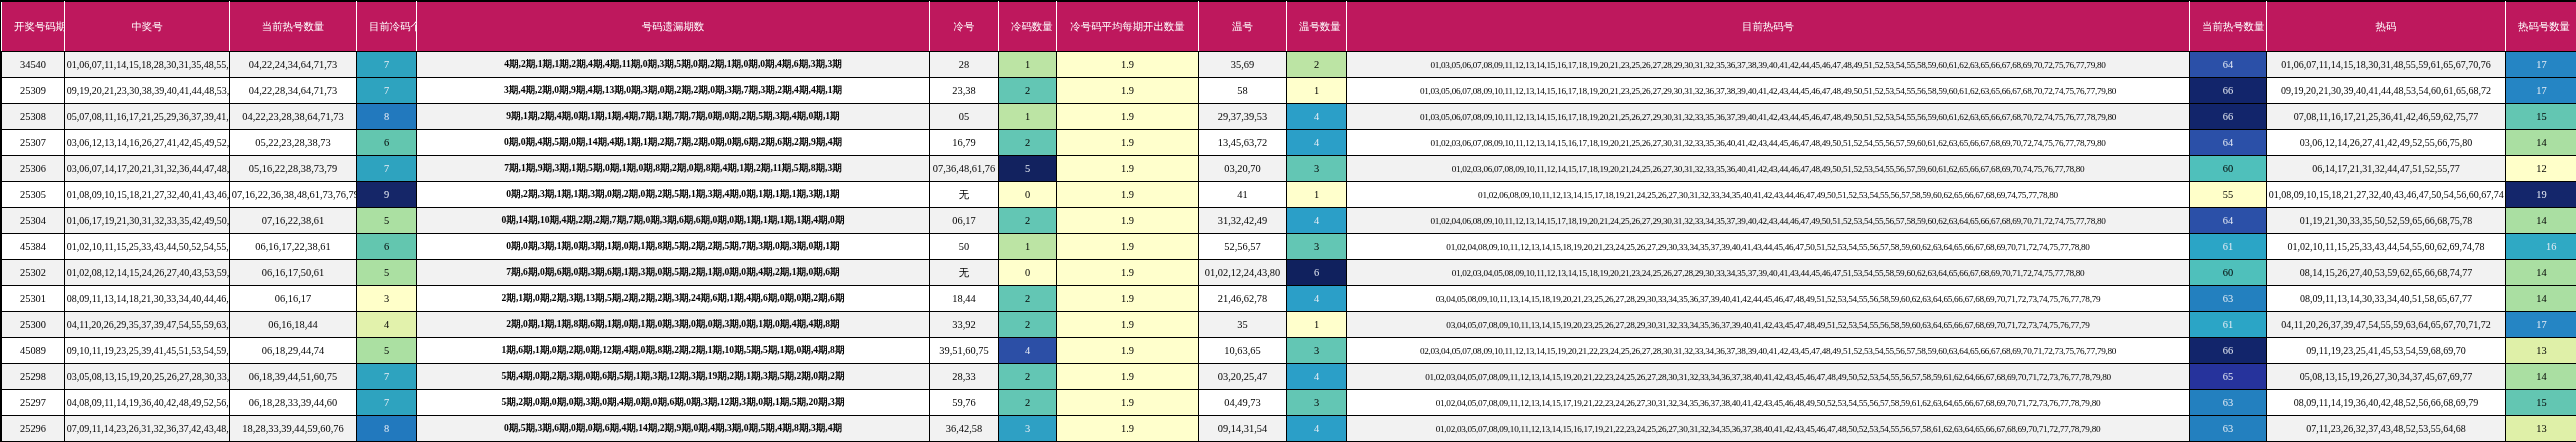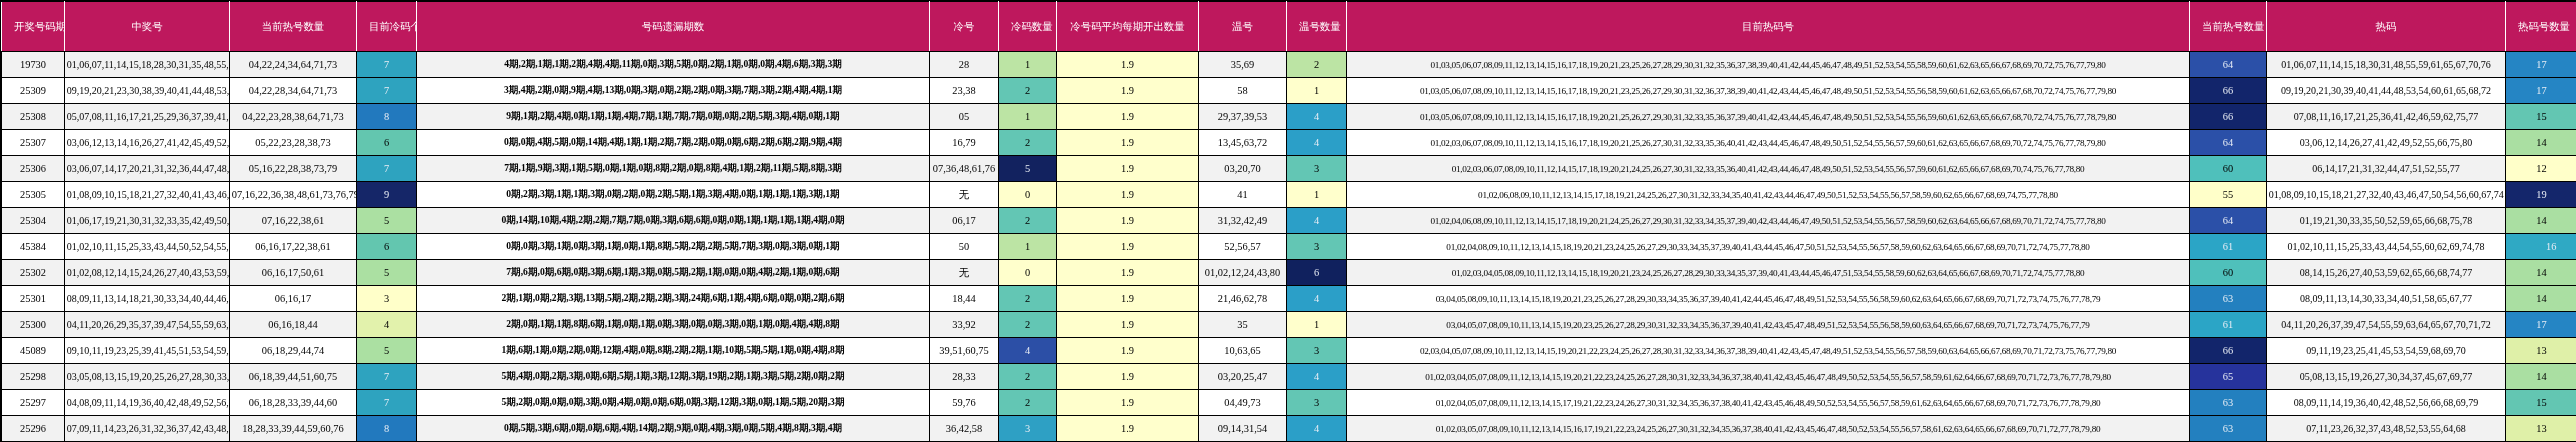--- a/index.html
+++ b/index.html
@@ -57,21 +57,21 @@
           <th>温号</th>
           <th>温号数量</th>
           <th>目前热码号</th>
           <th>当前热号数量</th>
           <th>热码</th>
           <th>热码号数量</th>
         </tr>
       </thead>
     <tbody>
         <tr class="alt">
-          <td class="col-period">19730</td>
+          <td class="col-period">34540</td>
           <td class="col-winning">01,06,07,11,14,15,18,28,30,31,35,48,55,59,61,65,67,69,70,76</td>
           <td class="col-cold_current">04,22,24,34,64,71,73</td>
           <td class="col-cold_count" style="background: rgb(46, 163, 191); color: rgb(232, 237, 245);">7</td>
           <td class="col-omission">4期,2期,1期,1期,2期,4期,4期,11期,0期,3期,5期,0期,2期,1期,0期,0期,4期,6期,3期,3期</td>
           <td class="col-cold_num">28</td>
           <td class="col-cold_num_count" style="background: rgb(188, 228, 164); color: rgb(0, 0, 0);">1</td>
           <td class="col-avg" style="background: rgb(255, 255, 204); color: rgb(0, 0, 0);">1.9</td>
           <td class="col-warm">35,69</td>
           <td class="col-warm_count" style="background: rgb(188, 228, 164); color: rgb(0, 0, 0);">2</td>
           <td class="col-hot_current">01,03,05,06,07,08,09,11,12,13,14,15,16,17,18,19,20,21,23,25,26,27,28,29,30,31,32,35,36,37,38,39,40,41,42,44,45,46,47,48,49,51,52,53,54,55,58,59,60,61,62,63,65,66,67,68,69,70,72,75,76,77,79,80</td>

